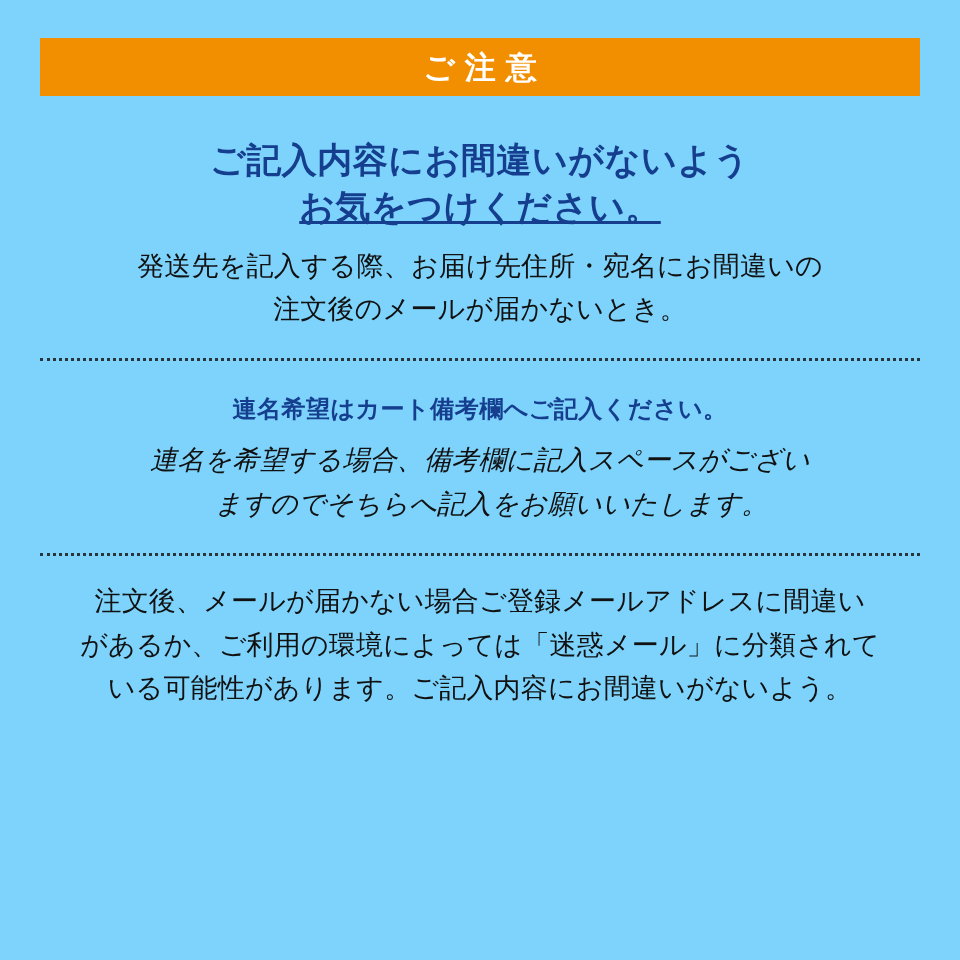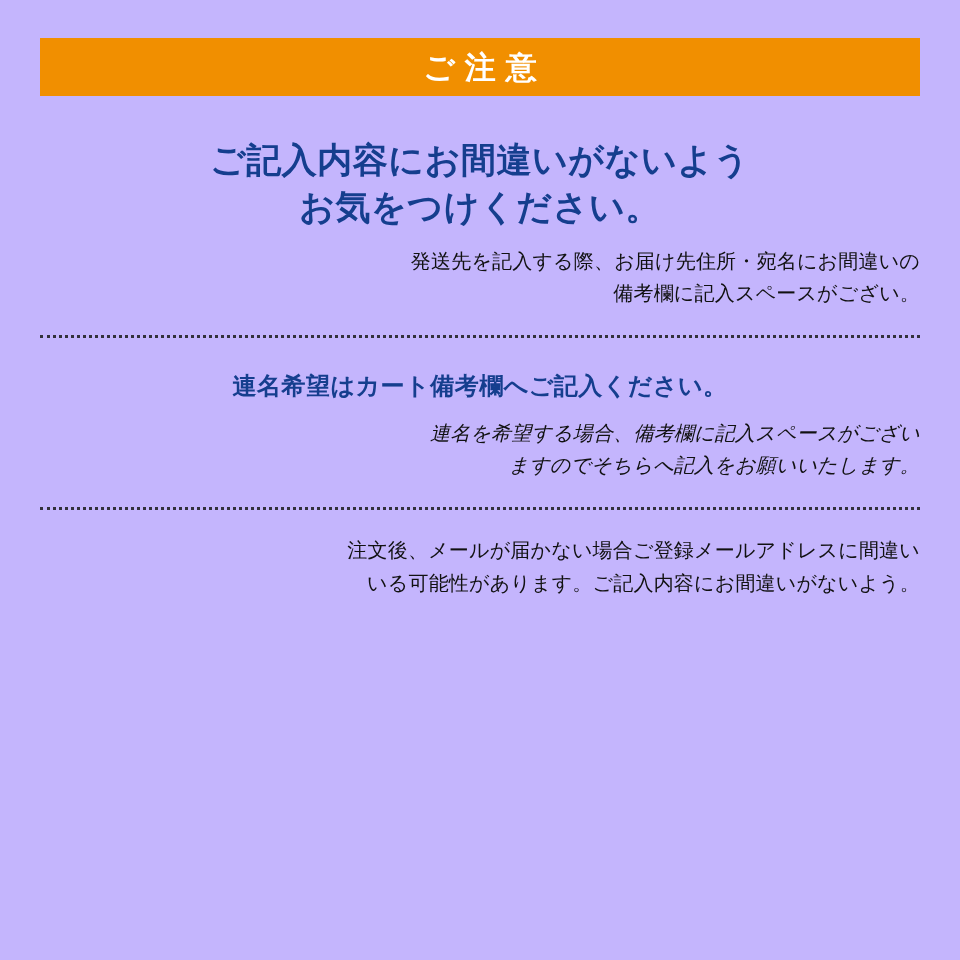--- a/index.html
+++ b/index.html
@@ -11,21 +11,21 @@
     height: 960px;
     background: #ffffff;
     font-family: "Liberation Sans", "DejaVu Sans", sans-serif;
     overflow: hidden;
   }
   .page {
     position: relative;
     width: 960px;
     height: 960px;
     box-sizing: border-box;
-    background: #c4b5fd;
+    background: #7dd3fc;
     display: flex;
     flex-direction: column;
   }
   
   .notice-banner {
     margin: 38px 40px 0 40px;
     height: 58px;
     background: #f18f00;
     display: flex;
     align-items: center;
@@ -65,24 +65,24 @@
     font-size: 24px;
     margin-top: 22px;
     margin-bottom: 6px;
   }
   .heading-line {
     display: block;
     text-align: center;
   }
   .section-body {
     color: #111111;
-    font-size: 20px;
+    font-size: 27px;
     line-height: 1.62;
     letter-spacing: 0.2px;
-    text-align: right;
+    text-align: center;
     margin-top: 14px;
   }
   .body-line {
     display: block;
     white-space: nowrap;
   }
 
   .divider {
     margin: 26px 0 0 0;
     border: 0;
@@ -98,43 +98,44 @@
 
   <div class="notice-banner" style="background: rgb(241, 143, 0);">
     <div class="notice-banner-title" style="color: rgb(255, 255, 255);">ご注意</div>
   </div>
 
   <div class="content">
 
     <div class="section">
       <div class="section-heading heading-main" style="color: rgb(21, 62, 142);">
         <span class="heading-line" style="display: block;">ご記入内容にお間違いがないよう</span>
-        <span class="heading-line" style="display: block;">お気をつけください。</span>
+        <span class="heading-line" style="display: block; text-decoration: underline;">お気をつけください。</span>
       </div>
       <div class="section-body" style="color: rgb(17, 17, 17);">
         <span class="body-line" style="display: block;">発送先を記入する際、お届け先住所・宛名にお間違いの</span>
-        <span class="body-line" style="display: block;">備考欄に記入スペースがござい。</span>
+        <span class="body-line" style="display: block;">注文後のメールが届かないとき。</span>
       </div>
     </div>
 
     <hr class="divider">
 
     <div class="section">
       <div class="section-heading heading-sub" style="color: rgb(21, 62, 142);">
         <span class="heading-line" style="display: block;">連名希望はカート備考欄へご記入ください。</span>
       </div>
       <div class="section-body" style="color: rgb(17, 17, 17); font-style: italic;">
         <span class="body-line" style="display: block;">連名を希望する場合、備考欄に記入スペースがござい</span>
         <span class="body-line" style="display: block; margin-left: 23px;">ますのでそちらへ記入をお願いいたします。</span>
       </div>
     </div>
 
     <hr class="divider">
 
     <div class="section">
       <div class="section-body" style="color: rgb(17, 17, 17);">
         <span class="body-line" style="display: block;">注文後、メールが届かない場合ご登録メールアドレスに間違い</span>
+        <span class="body-line" style="display: block;">があるか、ご利用の環境によっては「迷惑メール」に分類されて</span>
         <span class="body-line" style="display: block;">いる可能性があります。ご記入内容にお間違いがないよう。</span>
       </div>
     </div>
 
   </div>
 </div>
 
 </body></html>

